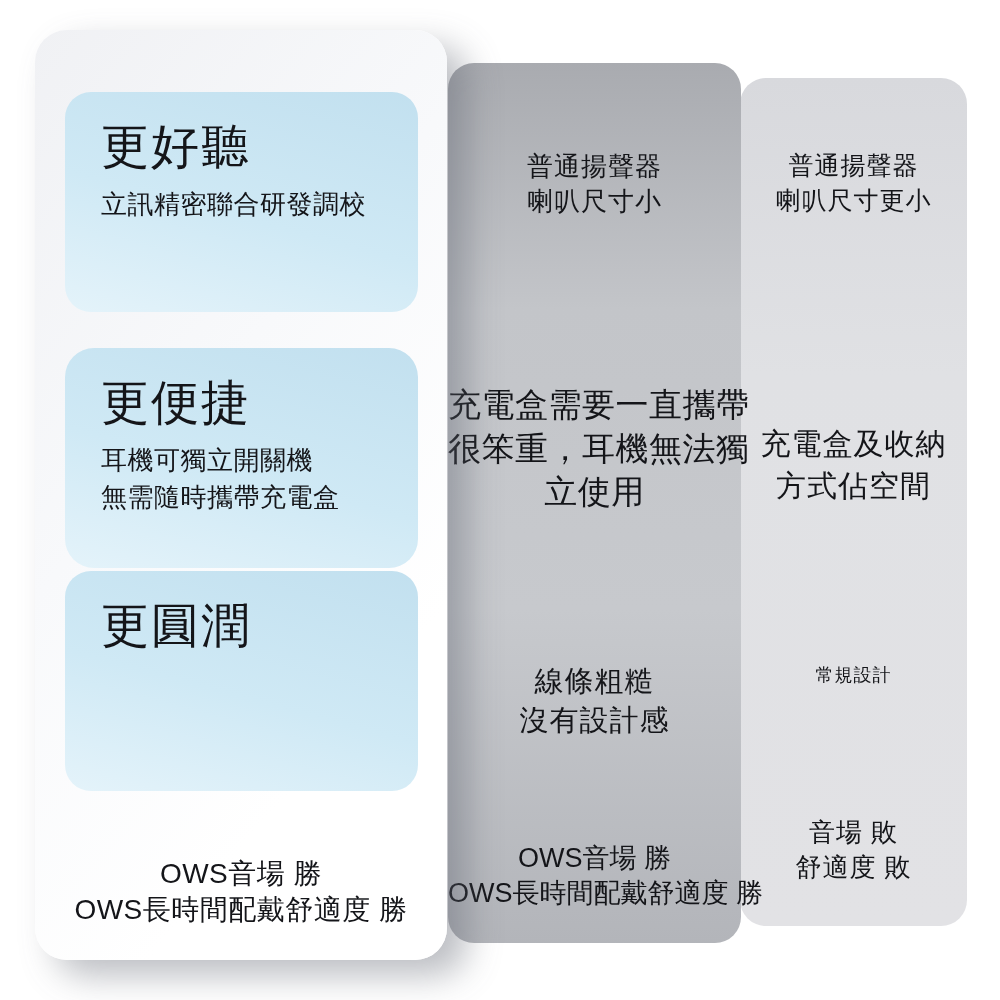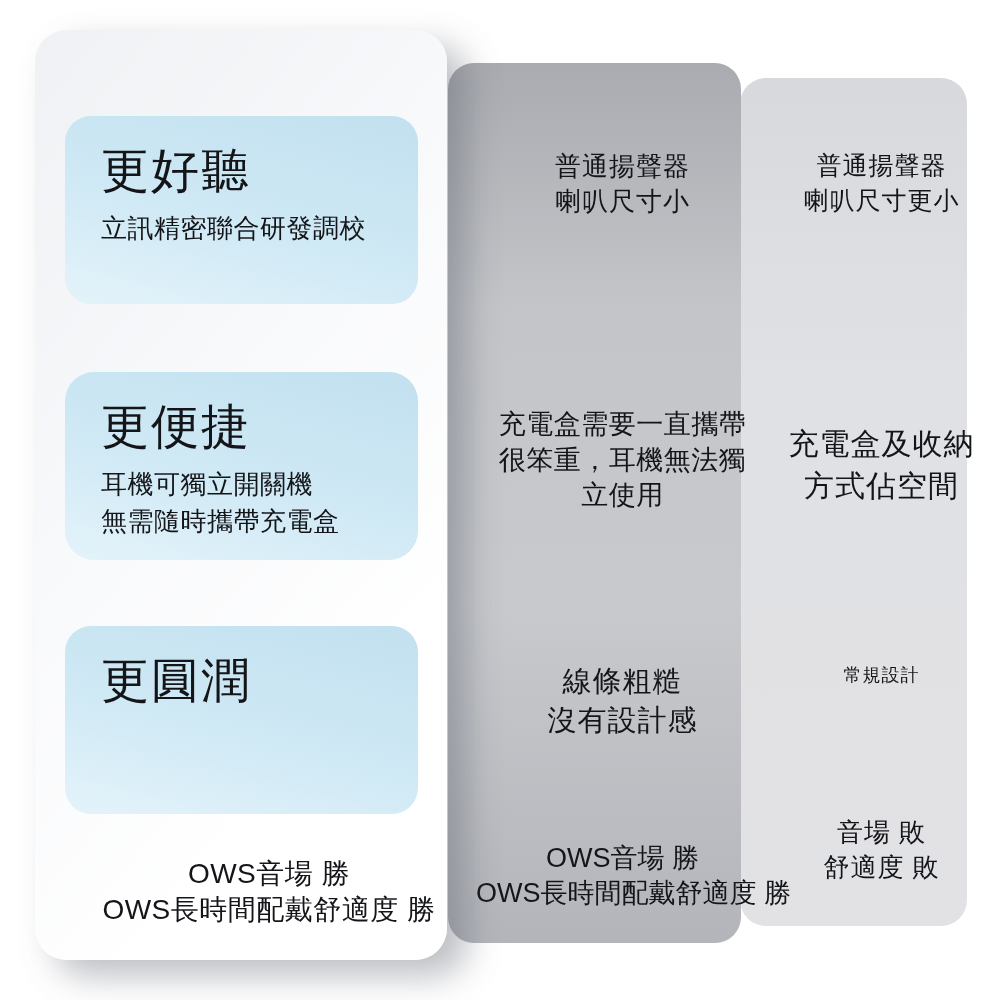--- a/index.html
+++ b/index.html
@@ -11,44 +11,43 @@
   }
   .panel { position:absolute; box-sizing:border-box; }
 
   
   .panel.ows {
     left:35px; top:30px; width:412px; height:930px; border-radius:32px; z-index:3;
     background:linear-gradient(130deg, var(--ows-panel-edge,#f0f1f4) 0%, #f8f9fb 40%, var(--ows-panel-main,#ffffff) 75%);
     box-shadow:20px 16px 34px rgba(96,101,112,0.42);
   }
   .feature-card {
-    position:absolute; left:30px; width:353px; height:188px; border-radius:26px;
+    position:absolute; left:30px; width:353px; height:220px; border-radius:26px;
     box-sizing:border-box; padding:28px 0 0 36px;
     background:linear-gradient(195deg, var(--feature-card-top,#c2e0ef) 0%, #cfe9f5 55%, var(--feature-card-bottom,#e4f3fa) 100%);
-    margin-top:24px;
   }
-  .card1{ top:62px; } .card2{ top:318px;border-radius:29px; } .card3{ top:572px; }
+  .card1{ top:62px; } .card2{ top:318px;border-radius:29px; } .card3{ top:541px; }
   .feature-title { font-size:48px; font-weight:500; letter-spacing:2px; line-height:1.12; }
   .feature-detail { margin-top:12px; font-size:26px; line-height:1.42; letter-spacing:0.5px; }
 
   
   .panel.ordinary {
     left:448px; top:63px; width:293px; height:880px; border-radius:26px; z-index:2;
     background:linear-gradient(180deg,#a9abb0 0%, var(--ordinary-panel,#c3c5c9) 28%, #c7c9cd 62%, #b3b5ba 100%);
   }
   
   .panel.regular {
     left:740px; top:78px; width:227px; height:848px; border-radius:26px; z-index:1;
     background:linear-gradient(180deg,#d8d9dd 0%, var(--regular-panel,#e0e1e4) 35%, #e2e2e5 100%);
   }
 
-  .centered-block { position:absolute; left:0; width:100%; text-align:center; white-space:nowrap;padding-left:28px; }
+  .centered-block { position:absolute; left:0; width:100%; text-align:center; white-space:nowrap; }
   .ows-verdict   { top:826px; font-size:28px; line-height:1.27; letter-spacing:0.5px; }
   .ordinary .r1  { top:86px;  font-size:26px; line-height:1.33; letter-spacing:1px; }
-  .ordinary .r2  { top:344px; font-size:27px; line-height:1.32; letter-spacing:0.5px;font-family:Liberation Serif, serif; }
+  .ordinary .r2  { top:321px; font-size:33px; line-height:1.32; letter-spacing:0.5px;font-family:Liberation Serif, serif; }
   .ordinary .r3  { top:599px; font-size:29px; line-height:1.35; letter-spacing:1px; }
   .ordinary .verdict { top:778px; font-size:27px; line-height:1.3; }
   .regular .r1   { top:70px;  font-size:25px; line-height:1.4; letter-spacing:1px; }
   .regular .r2   { top:345px; font-size:30px; line-height:1.4; letter-spacing:1px; }
   .regular .r3   { top:585px; font-size:18px; letter-spacing:1px; }
   .regular .verdict { top:737px; font-size:26px; line-height:1.35; letter-spacing:1px; }
 </style>
 </head>
 <body>
 

